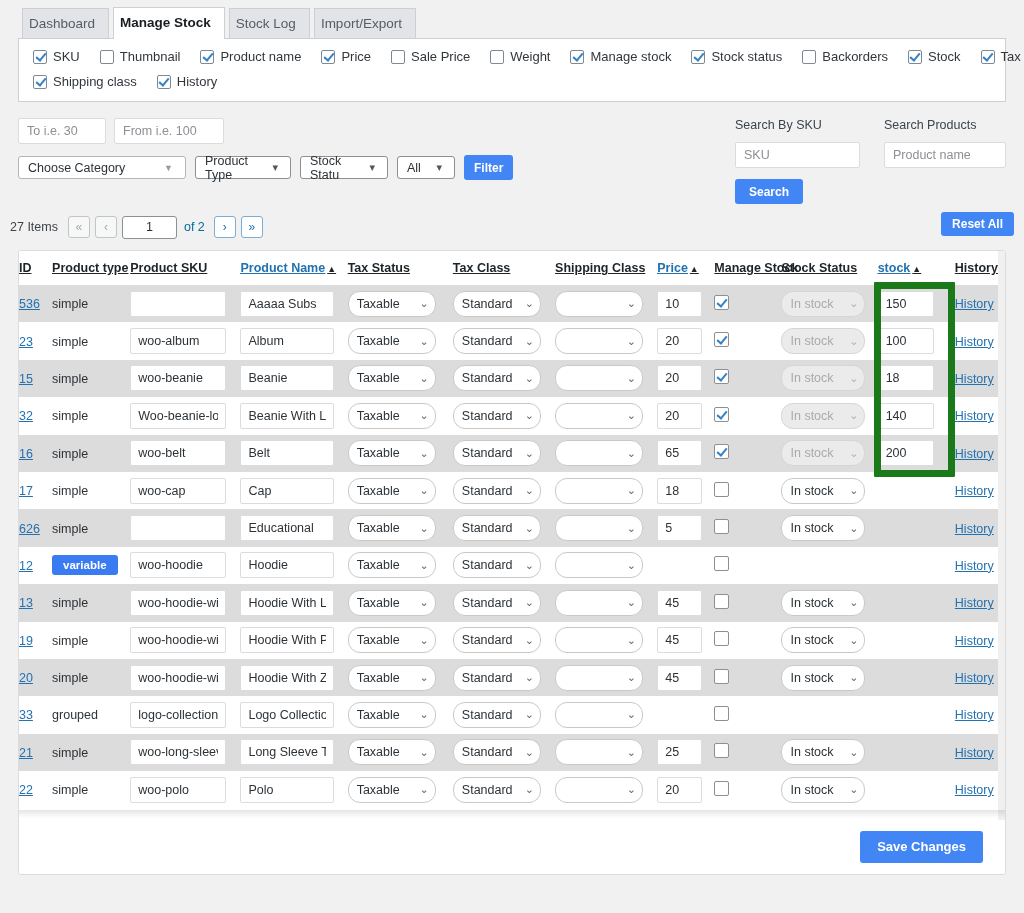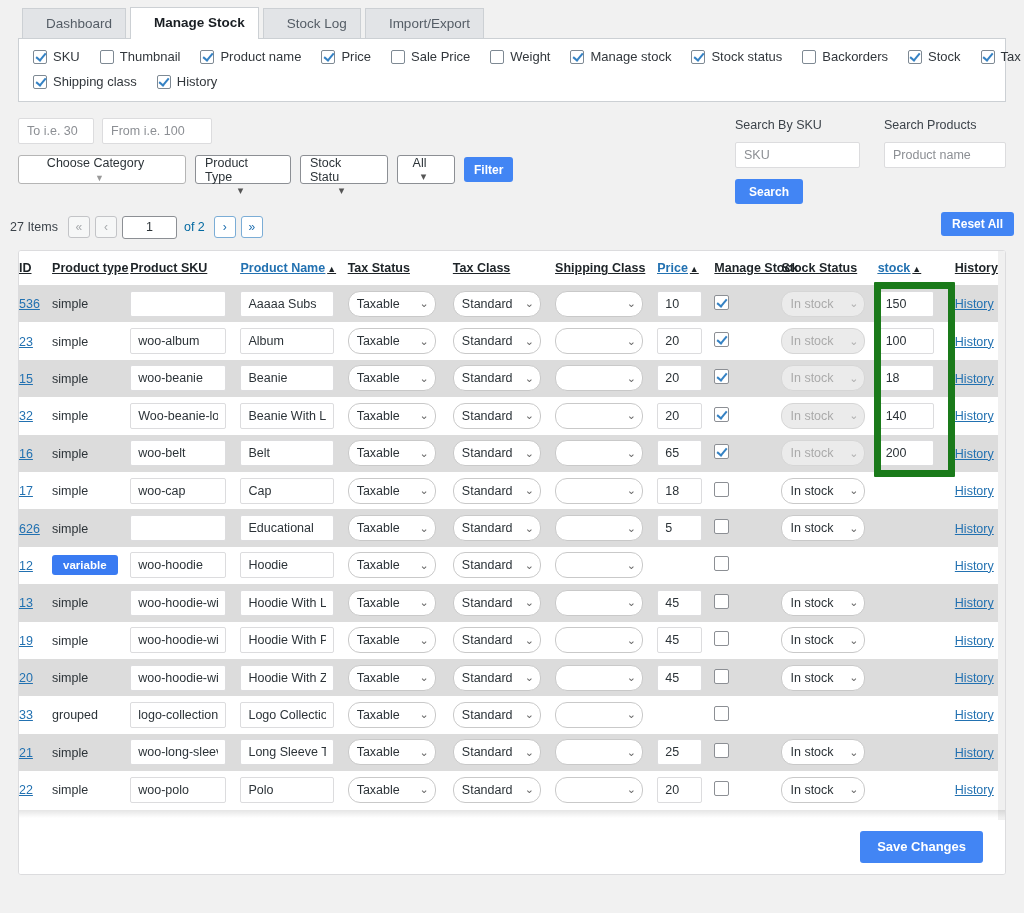--- a/index.html
+++ b/index.html
@@ -16,21 +16,21 @@
   
   .tabs-bar{
     display:flex; align-items:flex-end;
     padding:8px 0 0 22px;
     height:38px;
   }
   .tab{
     background:#e2e4e7;
     border:1px solid #ccd0d4;
     border-bottom:none;
-    padding:7px 13px 7px 23px;
+    padding:7px 13px 7px 6px;
     margin-right:4px;
     font-size:13.5px;
     color:#555d66;
     line-height:16px;
     cursor:pointer;
     position:relative;
     top:1px;
   }
   .tab.active{
     background:#fff;
@@ -88,37 +88,36 @@
     border:1px solid #dcdcde;
     background:#fff;
     border-radius:2px;
     padding:0 8px;
     font-size:12.5px;
     color:#1d2327;
     font-family:"Liberation Sans", sans-serif;
     outline:none;
   }
   .txtin::placeholder{ color:#8c8f94; }
-  .qty1{ width:76px; }
+  .qty1{ width:88px; }
   .qty2{ width:110px; margin-left:8px; }
   .frow2{ margin-top:11px; display:flex; align-items:center; }
 
   .sel{
-    height:29px;
+    height:23px;
     border:1px solid #8c8f94;
     background:#fff;
     border-radius:3px;
     font-size:12.5px;
     color:#2c3338;
     display:flex; align-items:center;
-    padding:0 22px 0 9px;
+    padding:0 12px 0 9px;
     justify-content:space-between;
     cursor:pointer;
     font-family:"Liberation Sans", sans-serif;
-    flex-direction:column;
   }
   .sel .cv{ margin-left:8px; color:#555; font-size:11px; }
   .sel-cat{ width:168px; border-color:#b5b5b5; }
   .sel-cat .cv{ color:#999; font-size:9px; }
   .sel-pt{ width:96px; margin-left:9px; }
   .sel-ss{ width:88px; margin-left:9px; }
   .sel-all{ width:58px; margin-left:9px; }
   .btn-blue{
     background:#4285f4;
     color:#fff;

